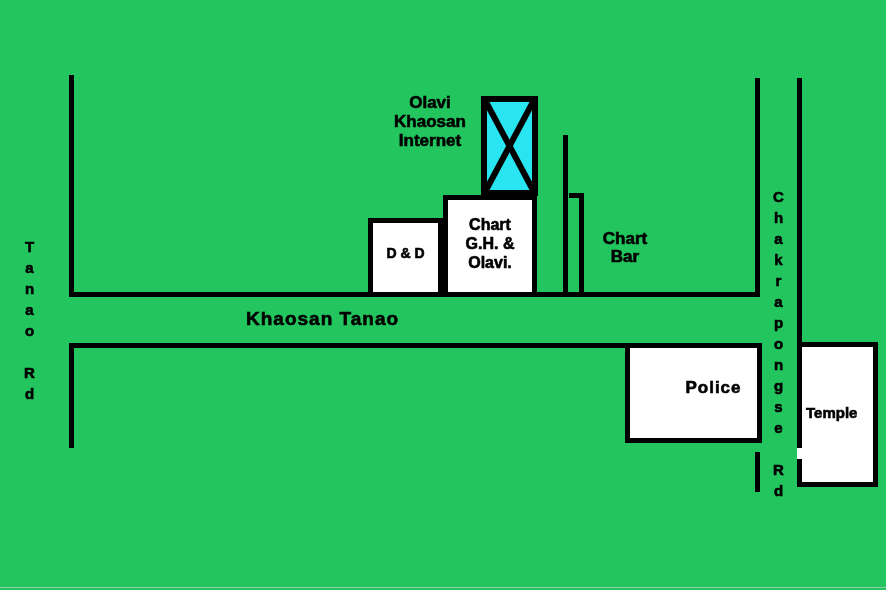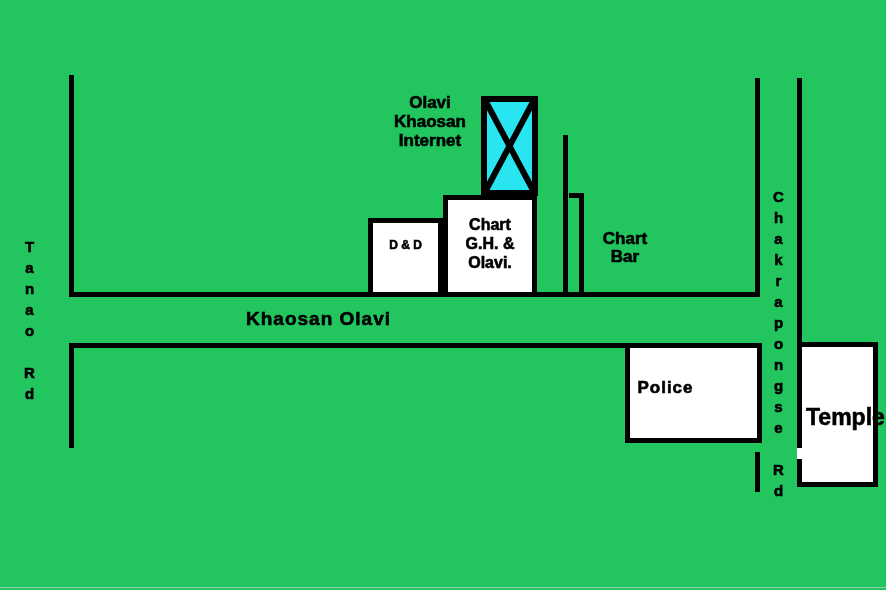--- a/index.html
+++ b/index.html
@@ -94,38 +94,38 @@
 
   <div class="building" style="left:797px; top:342px; width:81px; height:145px;"></div>
   <div class="gap-patch" style="left:797px; top:448px; width:5px; height:11px;"></div>
 
   <div class="lbl center" style="left:381px; top:93px; width:98px; font-size:17px; line-height:19px;">
     <div>Olavi</div>
     <div>Khaosan</div>
     <div>Internet</div>
   </div>
 
-  <div class="lbl center" style="left:368px; top:238px; width:75px; font-size:12px;">D &amp; D</div>
+  <div class="lbl center" style="left:368px; top:245px; width:75px; font-size:14px;">D &amp; D</div>
 
   <div class="lbl center" style="left:446px; top:215px; width:88px; font-size:16px; line-height:19px;">
     <div>Chart</div>
     <div>G.H. &amp;</div>
     <div>Olavi.</div>
   </div>
 
   <div class="lbl center" style="left:591px; top:230px; width:68px; font-size:17px; line-height:18px;">
     <div>Chart</div>
     <div>Bar</div>
   </div>
 
-  <div class="lbl" style="left:246px; top:308px; font-size:19px; letter-spacing:1px;">Khaosan Olavi</div>
+  <div class="lbl" style="left:246px; top:308px; font-size:19px; letter-spacing:1px;">Khaosan Tanao</div>
 
-  <div class="lbl center" style="left:597px; top:378px; width:137px; font-size:17px; letter-spacing:1px;">Police</div>
+  <div class="lbl center" style="left:625px; top:378px; width:137px; font-size:17px; letter-spacing:1px;padding-left:20px;">Police</div>
 
-  <div class="lbl" style="left:806px; top:404px; font-size:23px;">Temple</div>
+  <div class="lbl" style="left:806px; top:404px; font-size:15px;">Temple</div>
 
   <div class="vtext" style="left:22px; top:238px; font-size:15px;">Tanao Rd</div>
 
   <div class="vtext" style="left:771px; top:188px; font-size:15px;">Chakrapongse Rd</div>
 
   <div class="footer-line" style="left:0px; top:587px; width:886px; height:1px;"></div>
 
 </div>
 
 </body></html>

